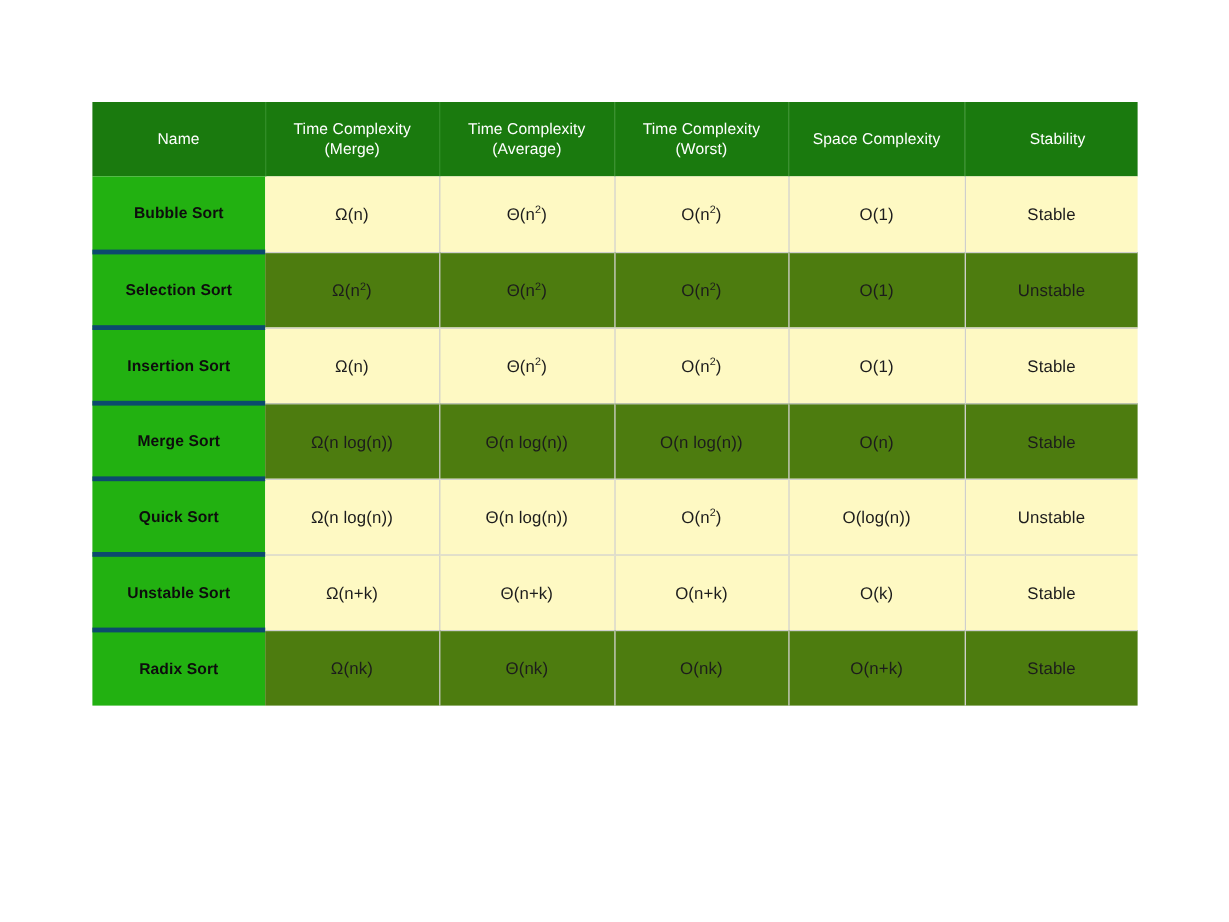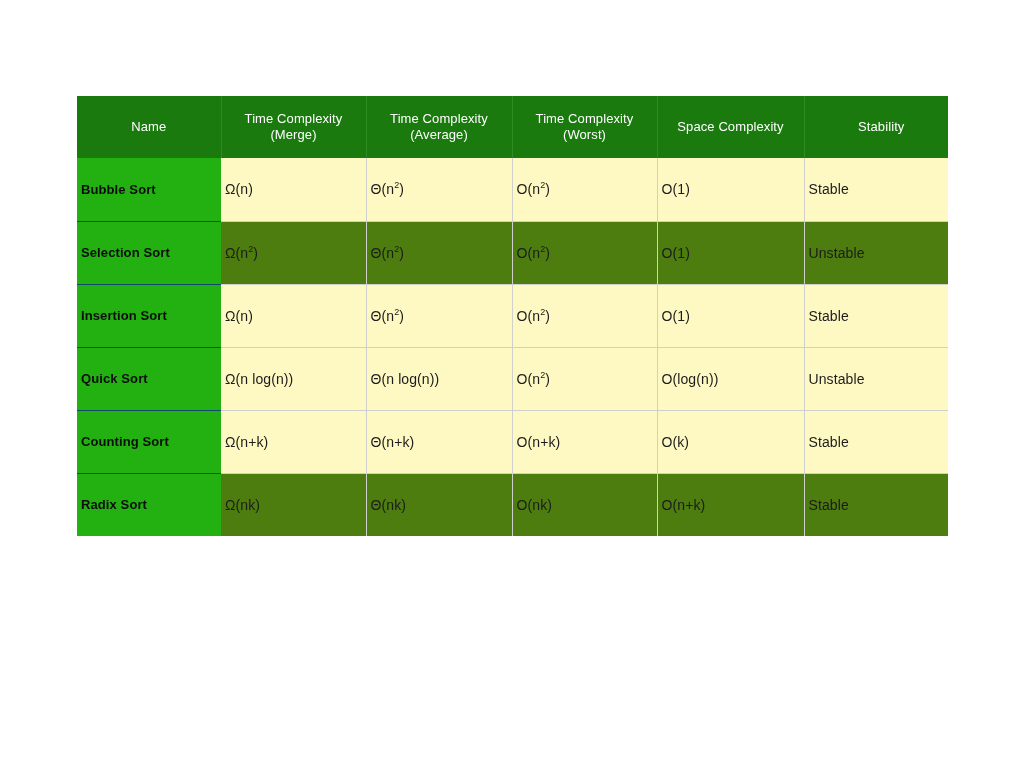--- a/index.html
+++ b/index.html
@@ -10,21 +10,21 @@
     width: 1024px;
     height: 768px;
     background: #ffffff;
     font-family: "Liberation Sans", sans-serif;
     overflow: hidden;
   }
 
   #table-wrap {
     position: absolute;
     left: 77px;
-    top: 96px;
+    top: 85px;
     width: 700px;
     height: 566px;
   }
 
   table.cmp {
     border-collapse: collapse;
     width: 871px;
     table-layout: fixed;
   }
 
@@ -53,38 +53,39 @@
   }
   thead th:last-child { border-right: none; padding-left: 16px; }
   thead th .hl { display: block; }
 
   
   tbody tr { height: 63px; }
 
   tbody td {
     font-size: 14px;
     color: #1c1c1c;
+    text-align: center;
     vertical-align: middle;
     height: 63px;
     padding: 0 4px;
     box-sizing: border-box;
     border-right: 1px solid #cfcfcb;
     border-top: 1px solid #cfcfcb;
     letter-spacing: 0.1px;
   }
   tbody td:last-child { border-right: none; margin-top: 12px; }
 
   
   tbody td.namecell {
     background: #22b111;
     color: #0d0d0d;
     font-weight: bold;
     font-size: 13px;
     border-right: none;
-    border-top: 1px solid #0c4a6e;
+    border-top: 4px solid #0c4a6e;
   }
 
   
   tbody tr.odd  td.datacell { background: #fef9c3; }
   tbody tr.even td.datacell { background: #4d7c0f; }
 
   tbody tr:first-child td { border-top: none; }
 
   sup {
     font-size: 9px;
@@ -150,30 +151,38 @@
           <td class="datacell">Unstable</td>
         </tr>
         <tr class="odd">
           <td class="namecell">Insertion Sort</td>
           <td class="datacell">Ω(n)</td>
           <td class="datacell"><span>Θ(n</span><sup>2</sup><span>)</span></td>
           <td class="datacell"><span>O(n</span><sup>2</sup><span>)</span></td>
           <td class="datacell">O(1)</td>
           <td class="datacell">Stable</td>
         </tr>
+        <tr class="even">
+          <td class="namecell">Merge Sort</td>
+          <td class="datacell">Ω(n log(n))</td>
+          <td class="datacell">Θ(n log(n))</td>
+          <td class="datacell">O(n log(n))</td>
+          <td class="datacell">O(n)</td>
+          <td class="datacell">Stable</td>
+        </tr>
         <tr class="odd">
           <td class="namecell">Quick Sort</td>
           <td class="datacell">Ω(n log(n))</td>
           <td class="datacell">Θ(n log(n))</td>
           <td class="datacell"><span>O(n</span><sup>2</sup><span>)</span></td>
           <td class="datacell">O(log(n))</td>
           <td class="datacell">Unstable</td>
         </tr>
         <tr class="odd">
-          <td class="namecell">Counting Sort</td>
+          <td class="namecell">Unstable Sort</td>
           <td class="datacell">Ω(n+k)</td>
           <td class="datacell">Θ(n+k)</td>
           <td class="datacell">O(n+k)</td>
           <td class="datacell">O(k)</td>
           <td class="datacell">Stable</td>
         </tr>
         <tr class="even">
           <td class="namecell">Radix Sort</td>
           <td class="datacell">Ω(nk)</td>
           <td class="datacell">Θ(nk)</td>

